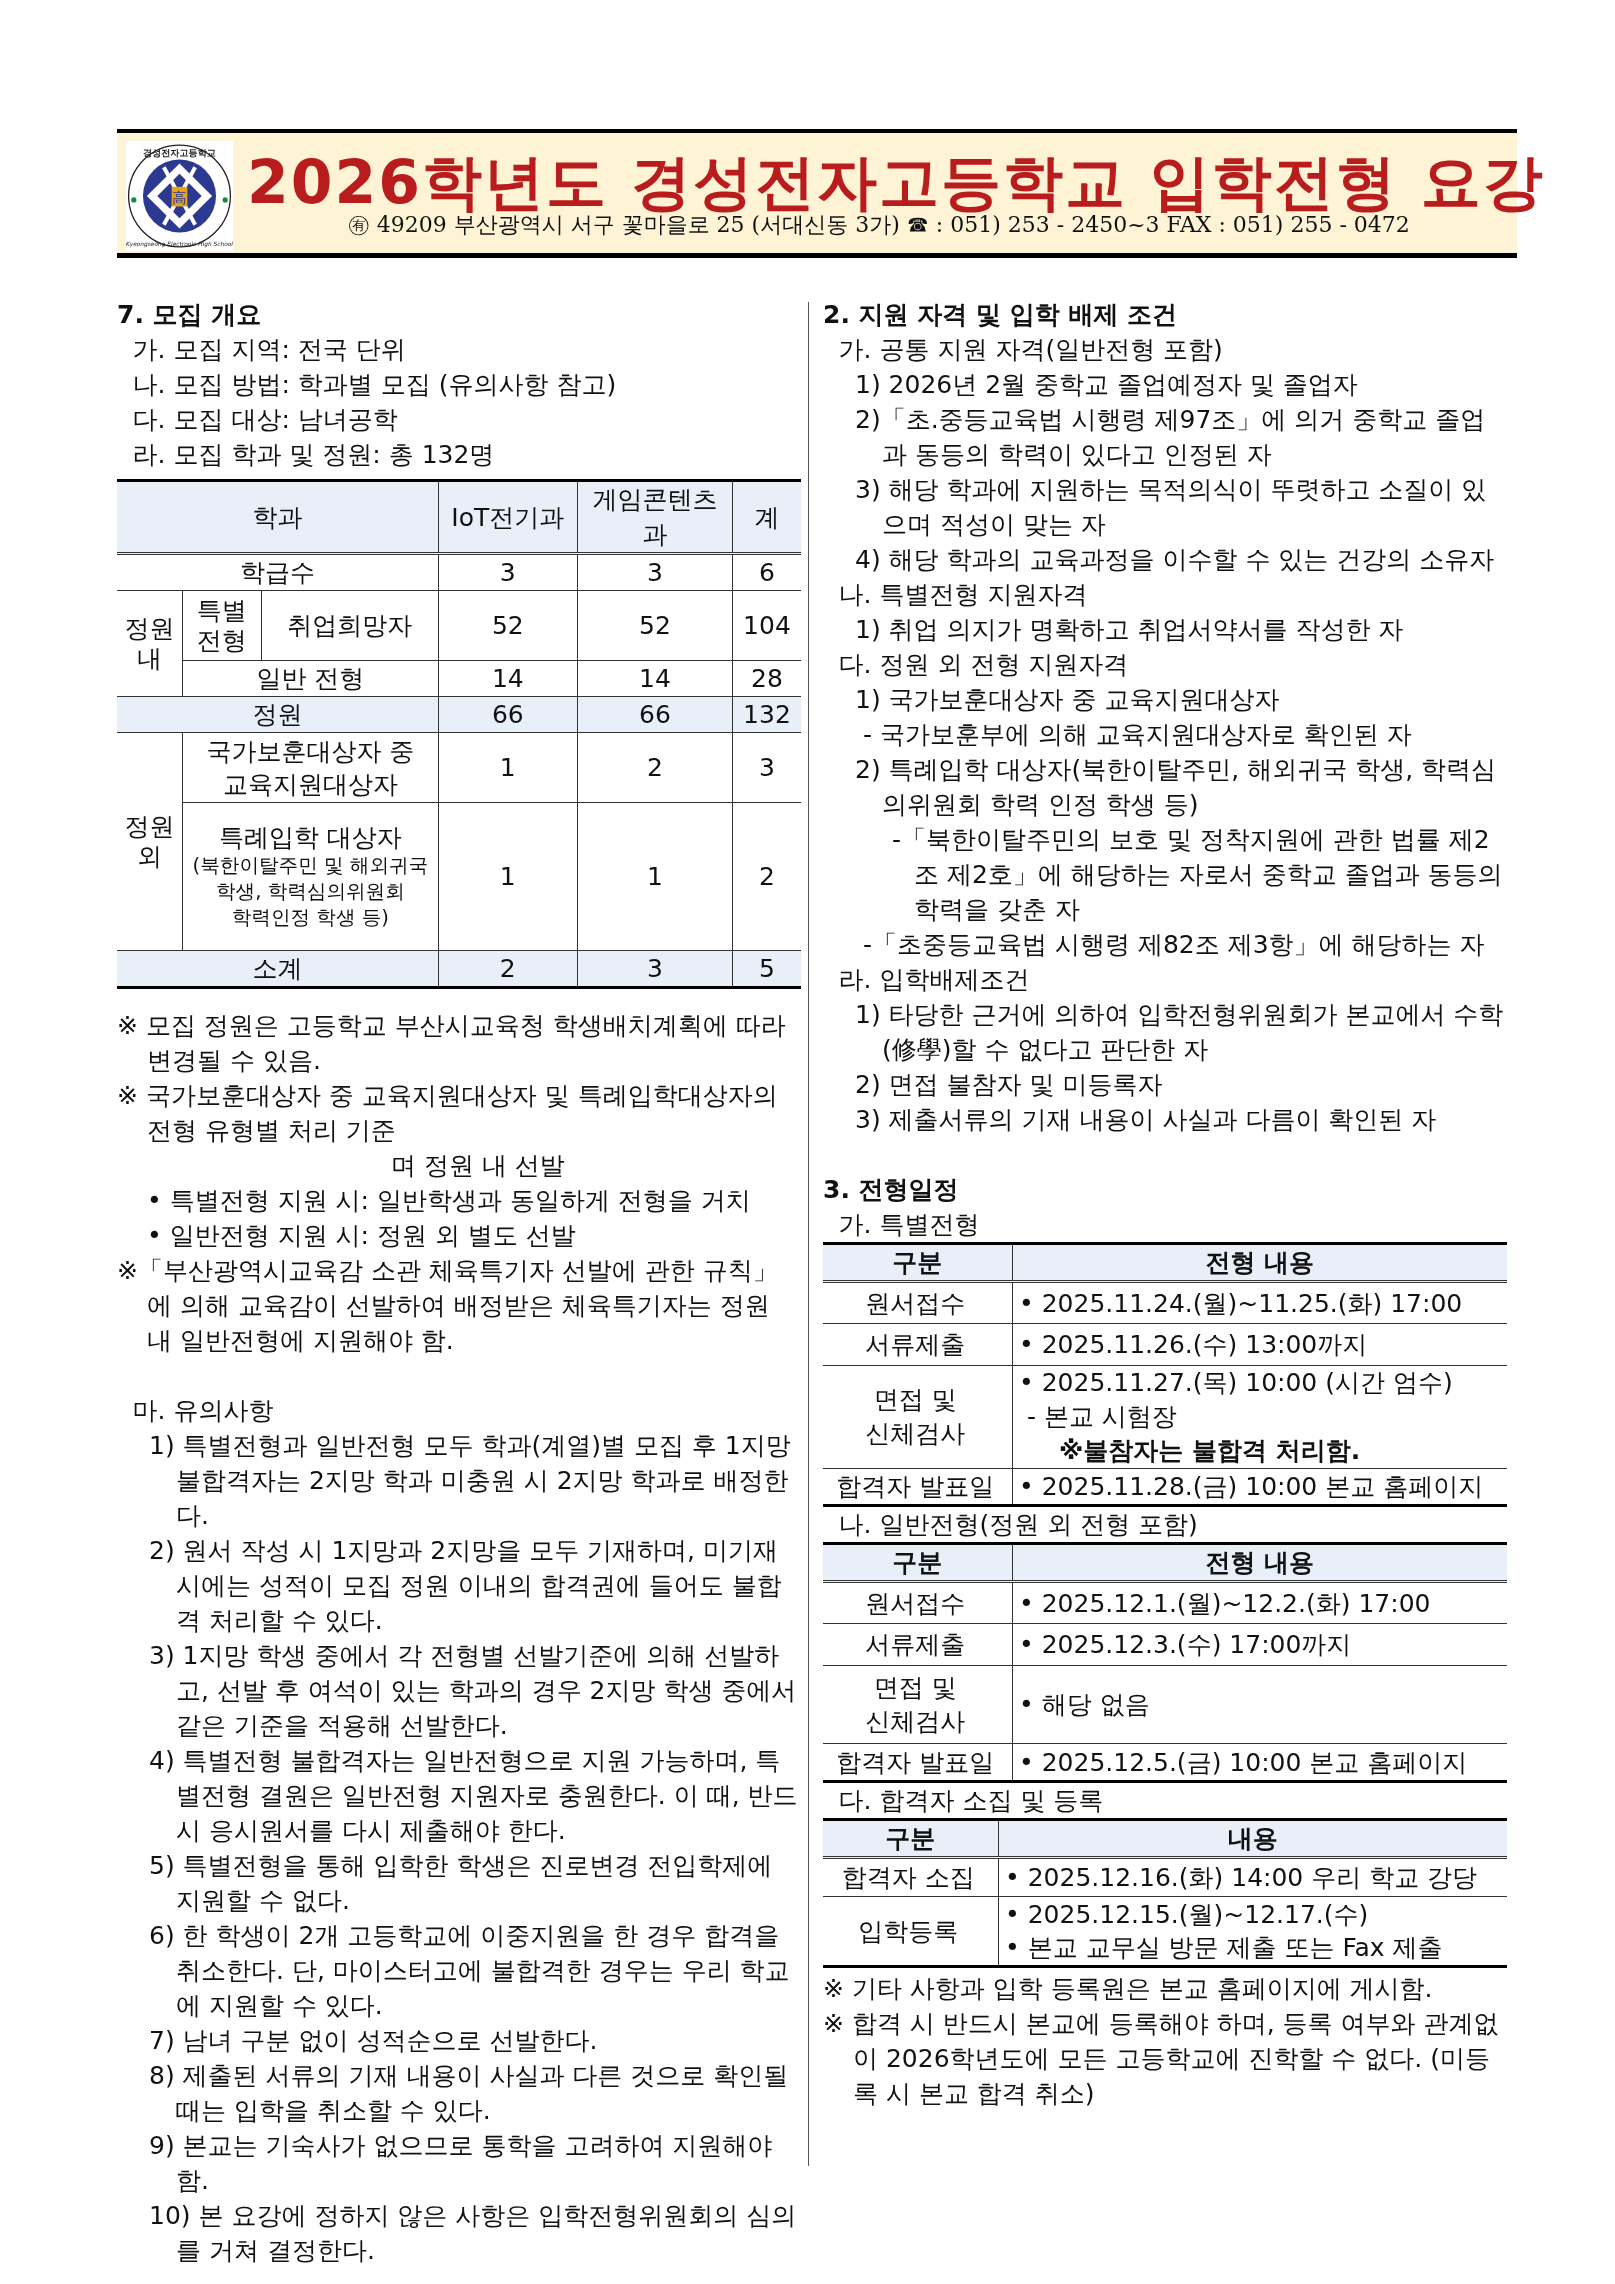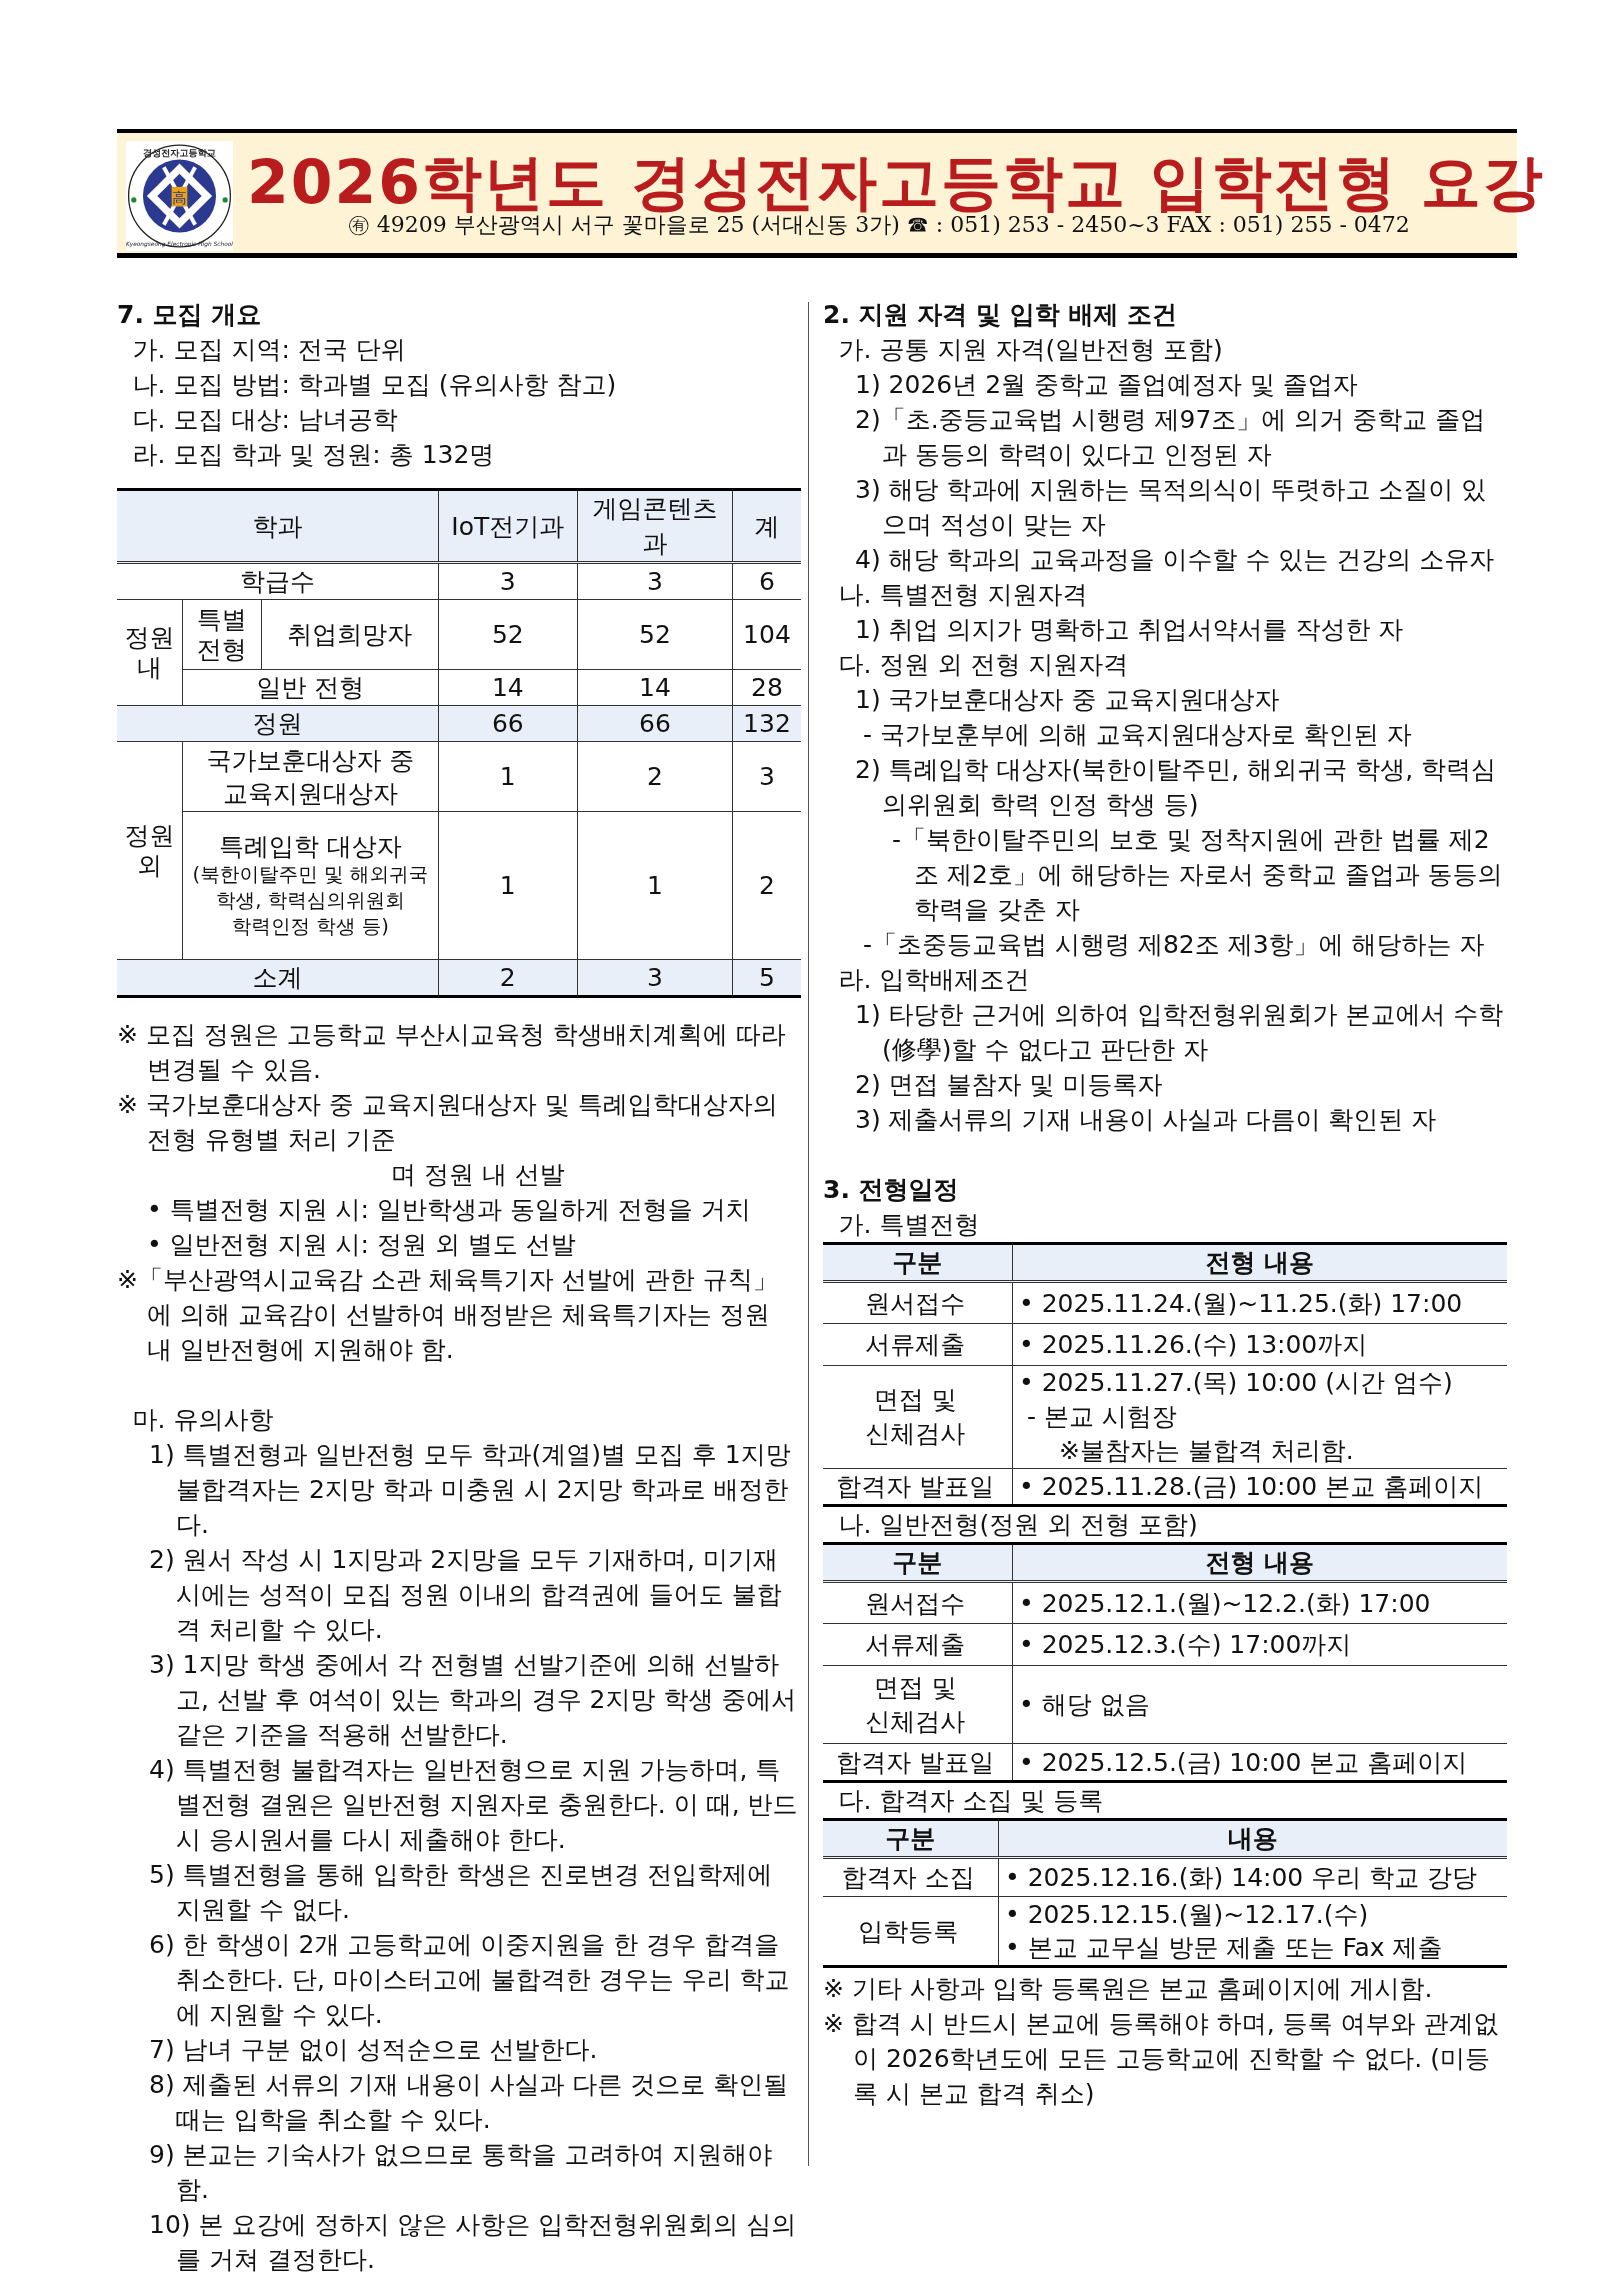--- a/index.html
+++ b/index.html
@@ -31,21 +31,21 @@
   .hdr { background:#E8EFF8; }
   .topthick { border-top:3.9px solid #000 !important; }
   .botthick { border-bottom:3.9px solid #000 !important; }
   .dbl { border-bottom:3.9px double #333 !important; }
   .small { font-size:19.6px; line-height:26px; }
   .sched td { text-align:left; padding-left:6.5px; }
   .sched td.lbl { text-align:center; padding-left:0; }
   .sched th { font-weight:bold; }
   .sched td, .sched th { border-left:1.3px solid #333; border-right:none; }
   .sched tr td:first-child, .sched tr th:first-child { border-left:none; }
-  .bold { font-weight:normal;margin-left:40px; }
+  .bold { font-weight:bold;margin-left:40px; }
 </style>
 </head>
 <body>
 
 <div class="header">
   <div class="logo">
     <svg width="107" height="110" viewBox="0 0 164 168">
       <circle cx="82" cy="84" r="78" fill="#fff" stroke="#222" stroke-width="2"></circle>
       <circle cx="82" cy="84" r="56" fill="#2B3990"></circle>
       <circle cx="12" cy="90" r="4" fill="#1a8a3a"></circle>
@@ -66,21 +66,21 @@
 
 <div class="divider"></div>
 
 <div class="col left">
   <div class="h1">7. 모집 개요</div>
   <div class="i1">가. 모집 지역: 전국 단위</div>
   <div class="i1">나. 모집 방법: 학과별 모집 (유의사항 참고)</div>
   <div class="i1">다. 모집 대상: 남녀공학</div>
   <div class="i1">라. 모집 학과 및 정원: 총 132명</div>
 
-  <table class="t1" style="margin-top:16px;">
+  <table class="t1" style="margin-top:7px;">
     <colgroup>
         <col style="width:65px">
         <col style="width:78px">
         <col style="width:176px">
         <col style="width:138px">
         <col style="width:154px">
         <col style="width:68px">
       </colgroup>
     <tbody>
         <tr class="hdr" style="height:30px;">

